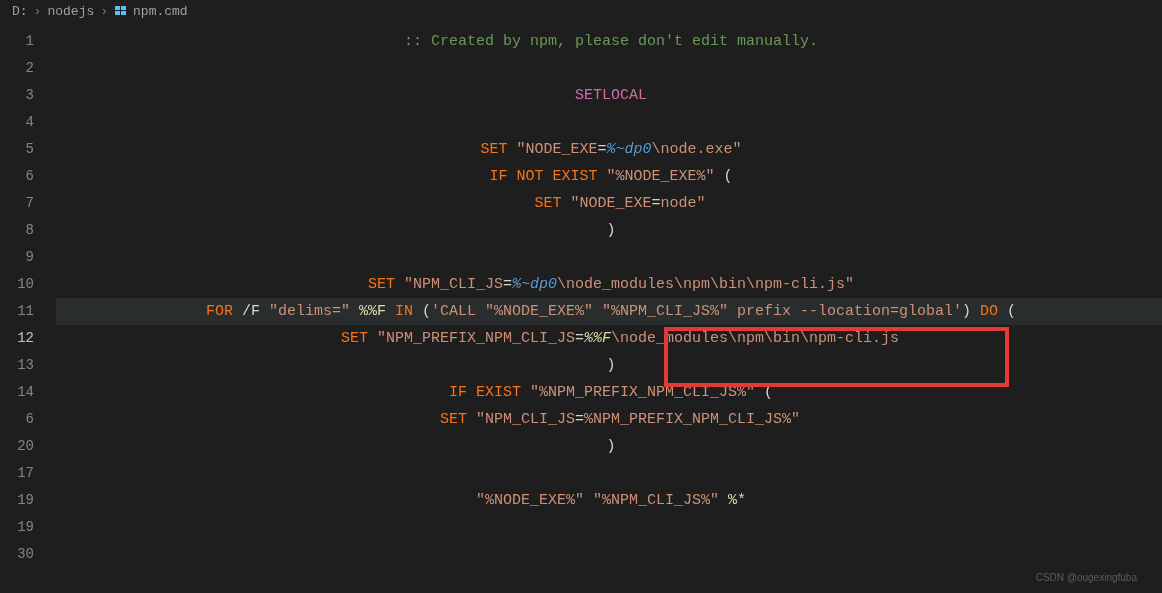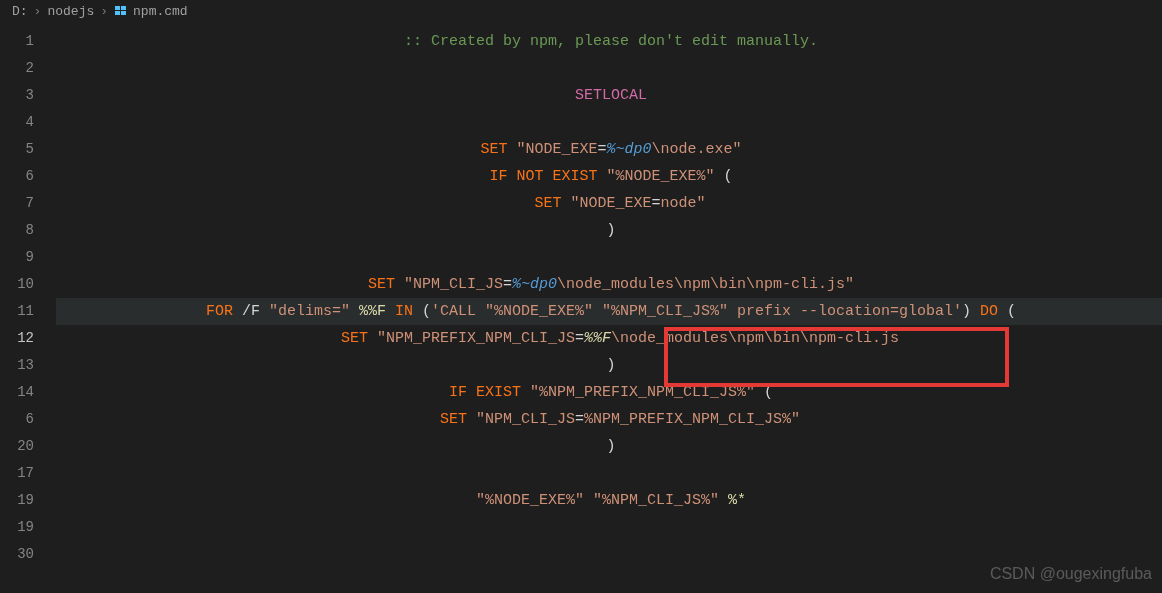--- a/index.html
+++ b/index.html
@@ -76,24 +76,24 @@
   .tok-op { color: #d4d4d4; }
   .tok-magenta { color: #d16ba5; }
 
   .highlight-box {
     position: absolute;
     border: 4px solid #e53935;
     pointer-events: none;
   }
   .watermark {
     position: absolute;
-    right: 10px;
+    right: 25px;
     bottom: 10px;
     color: rgba(200,200,200,0.35);
-    font-size: 16px;
+    font-size: 10px;
     font-family: sans-serif;
   }
 </style>
 </head>
 <body>
 
 <div class="breadcrumb">
   <span>D:</span>
   <span class="sep">›</span>
   <span>nodejs</span>

